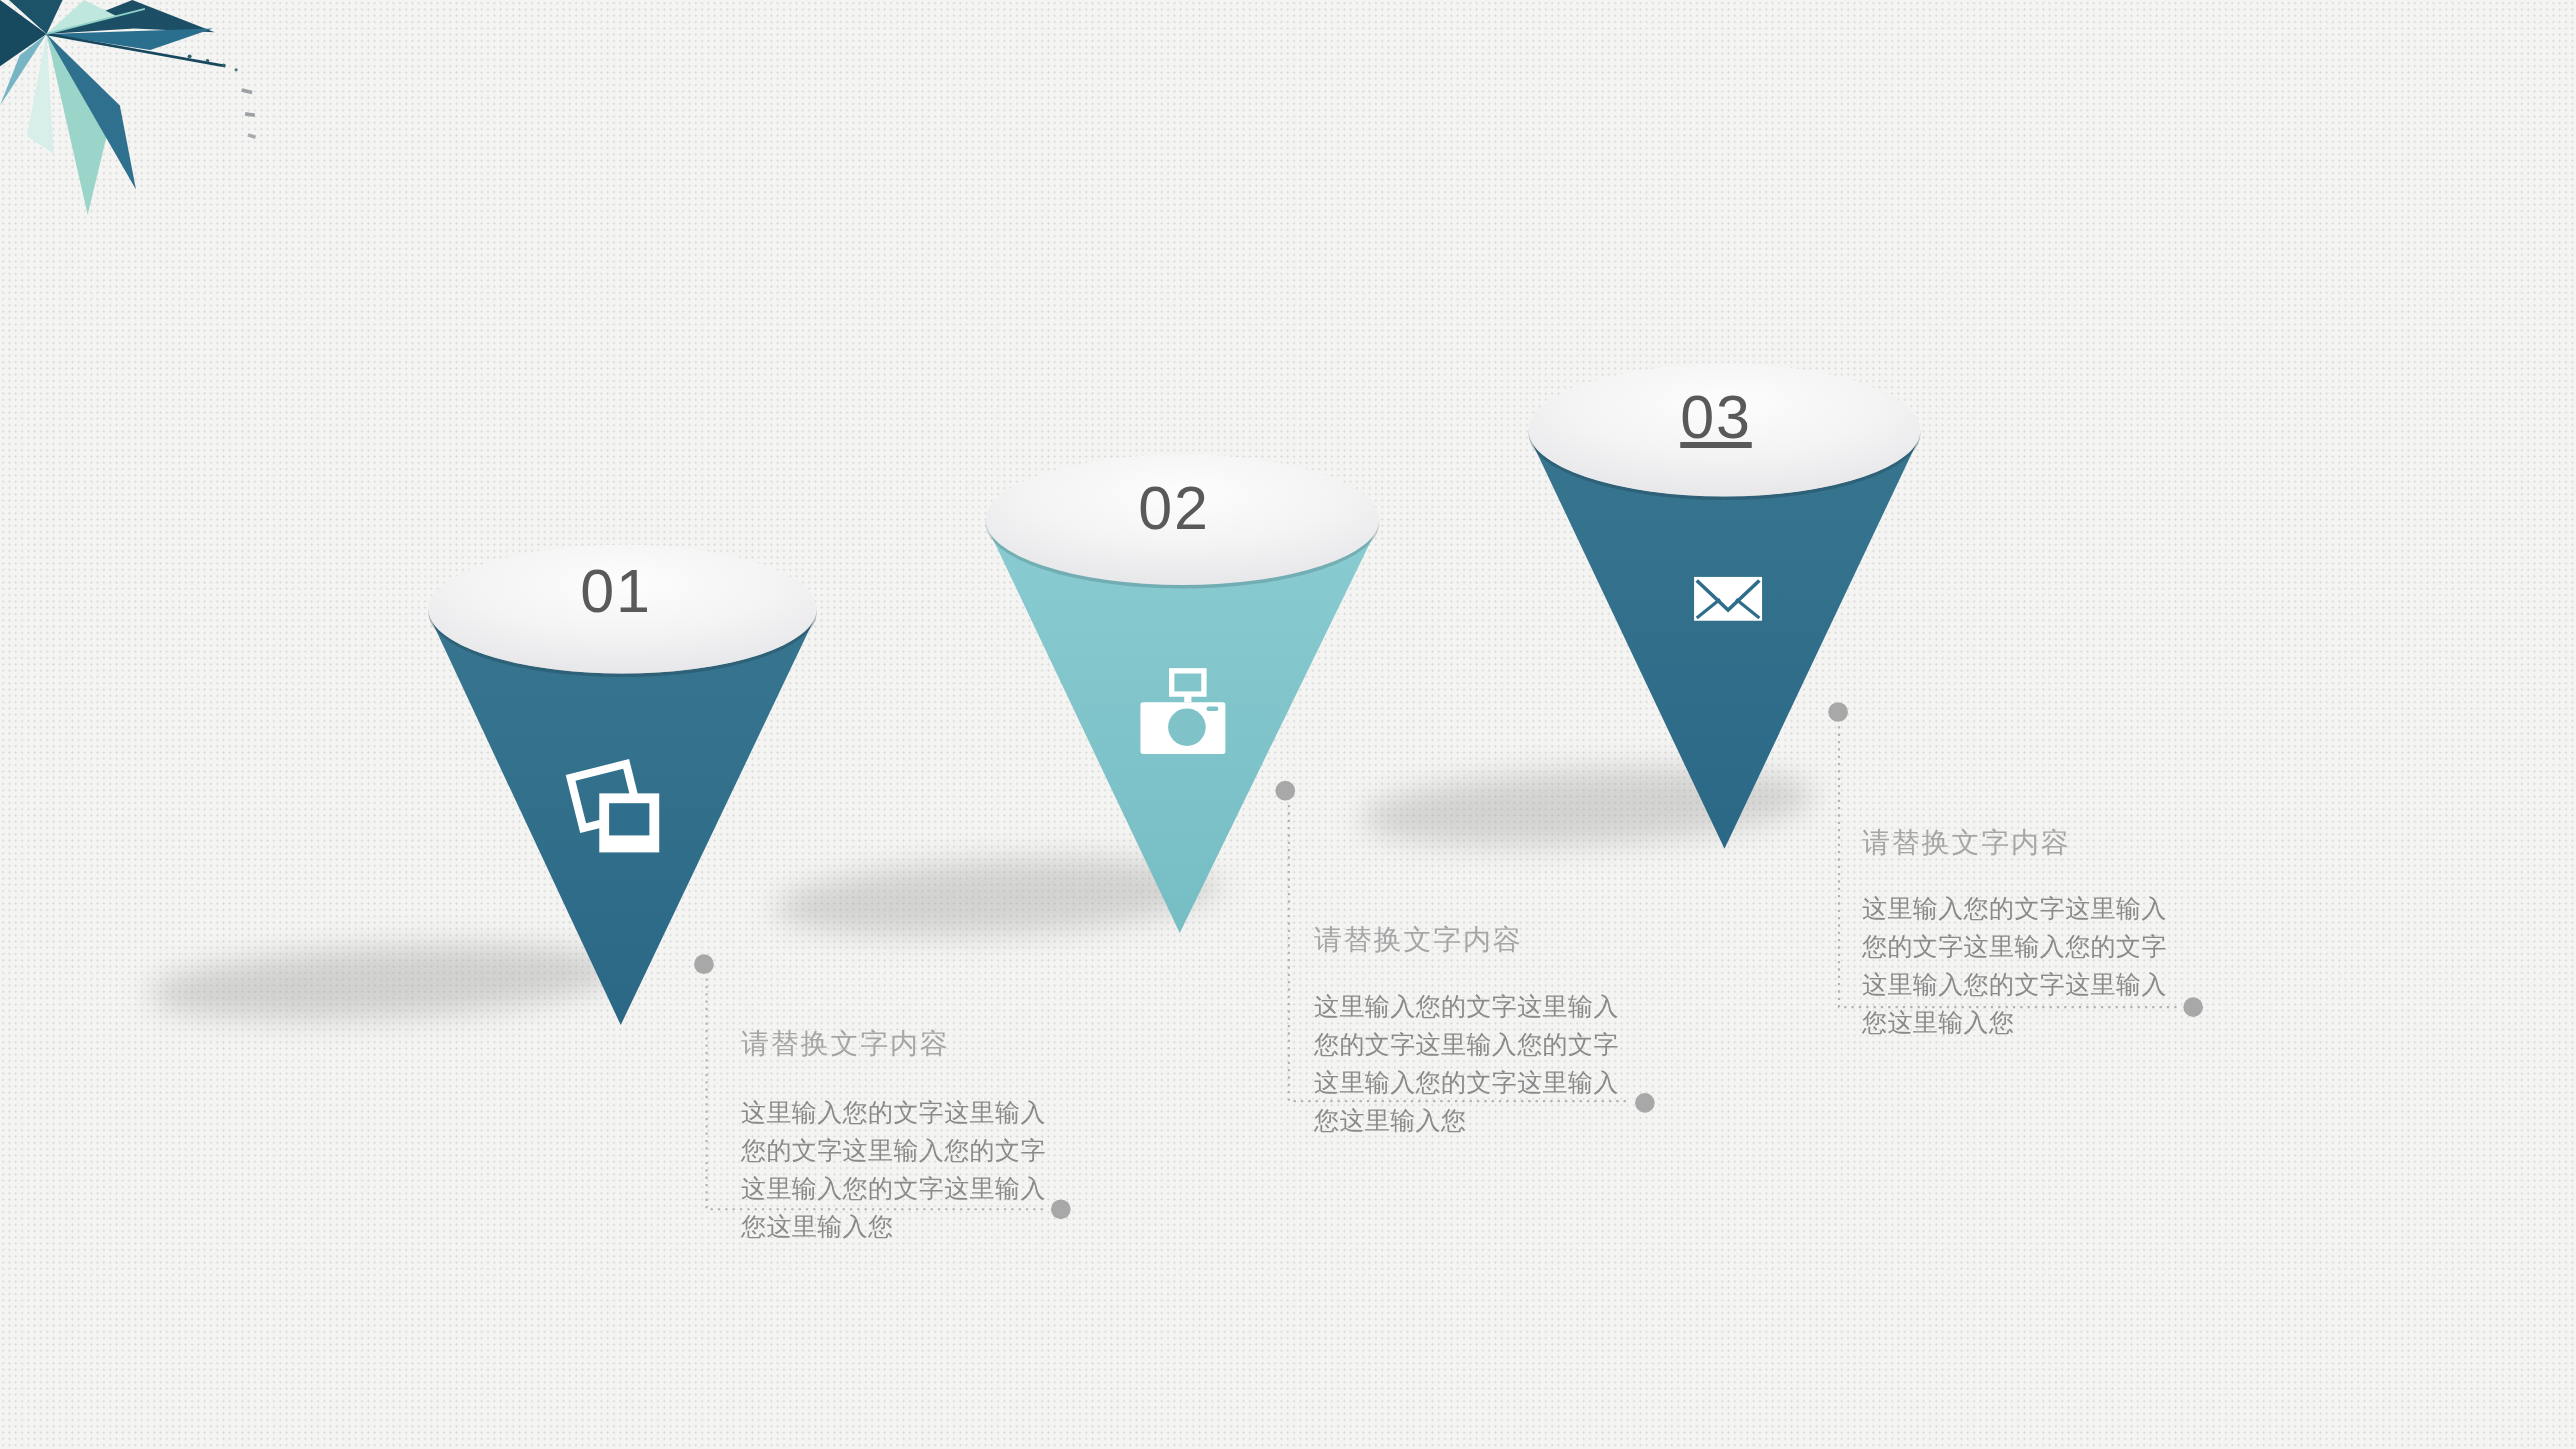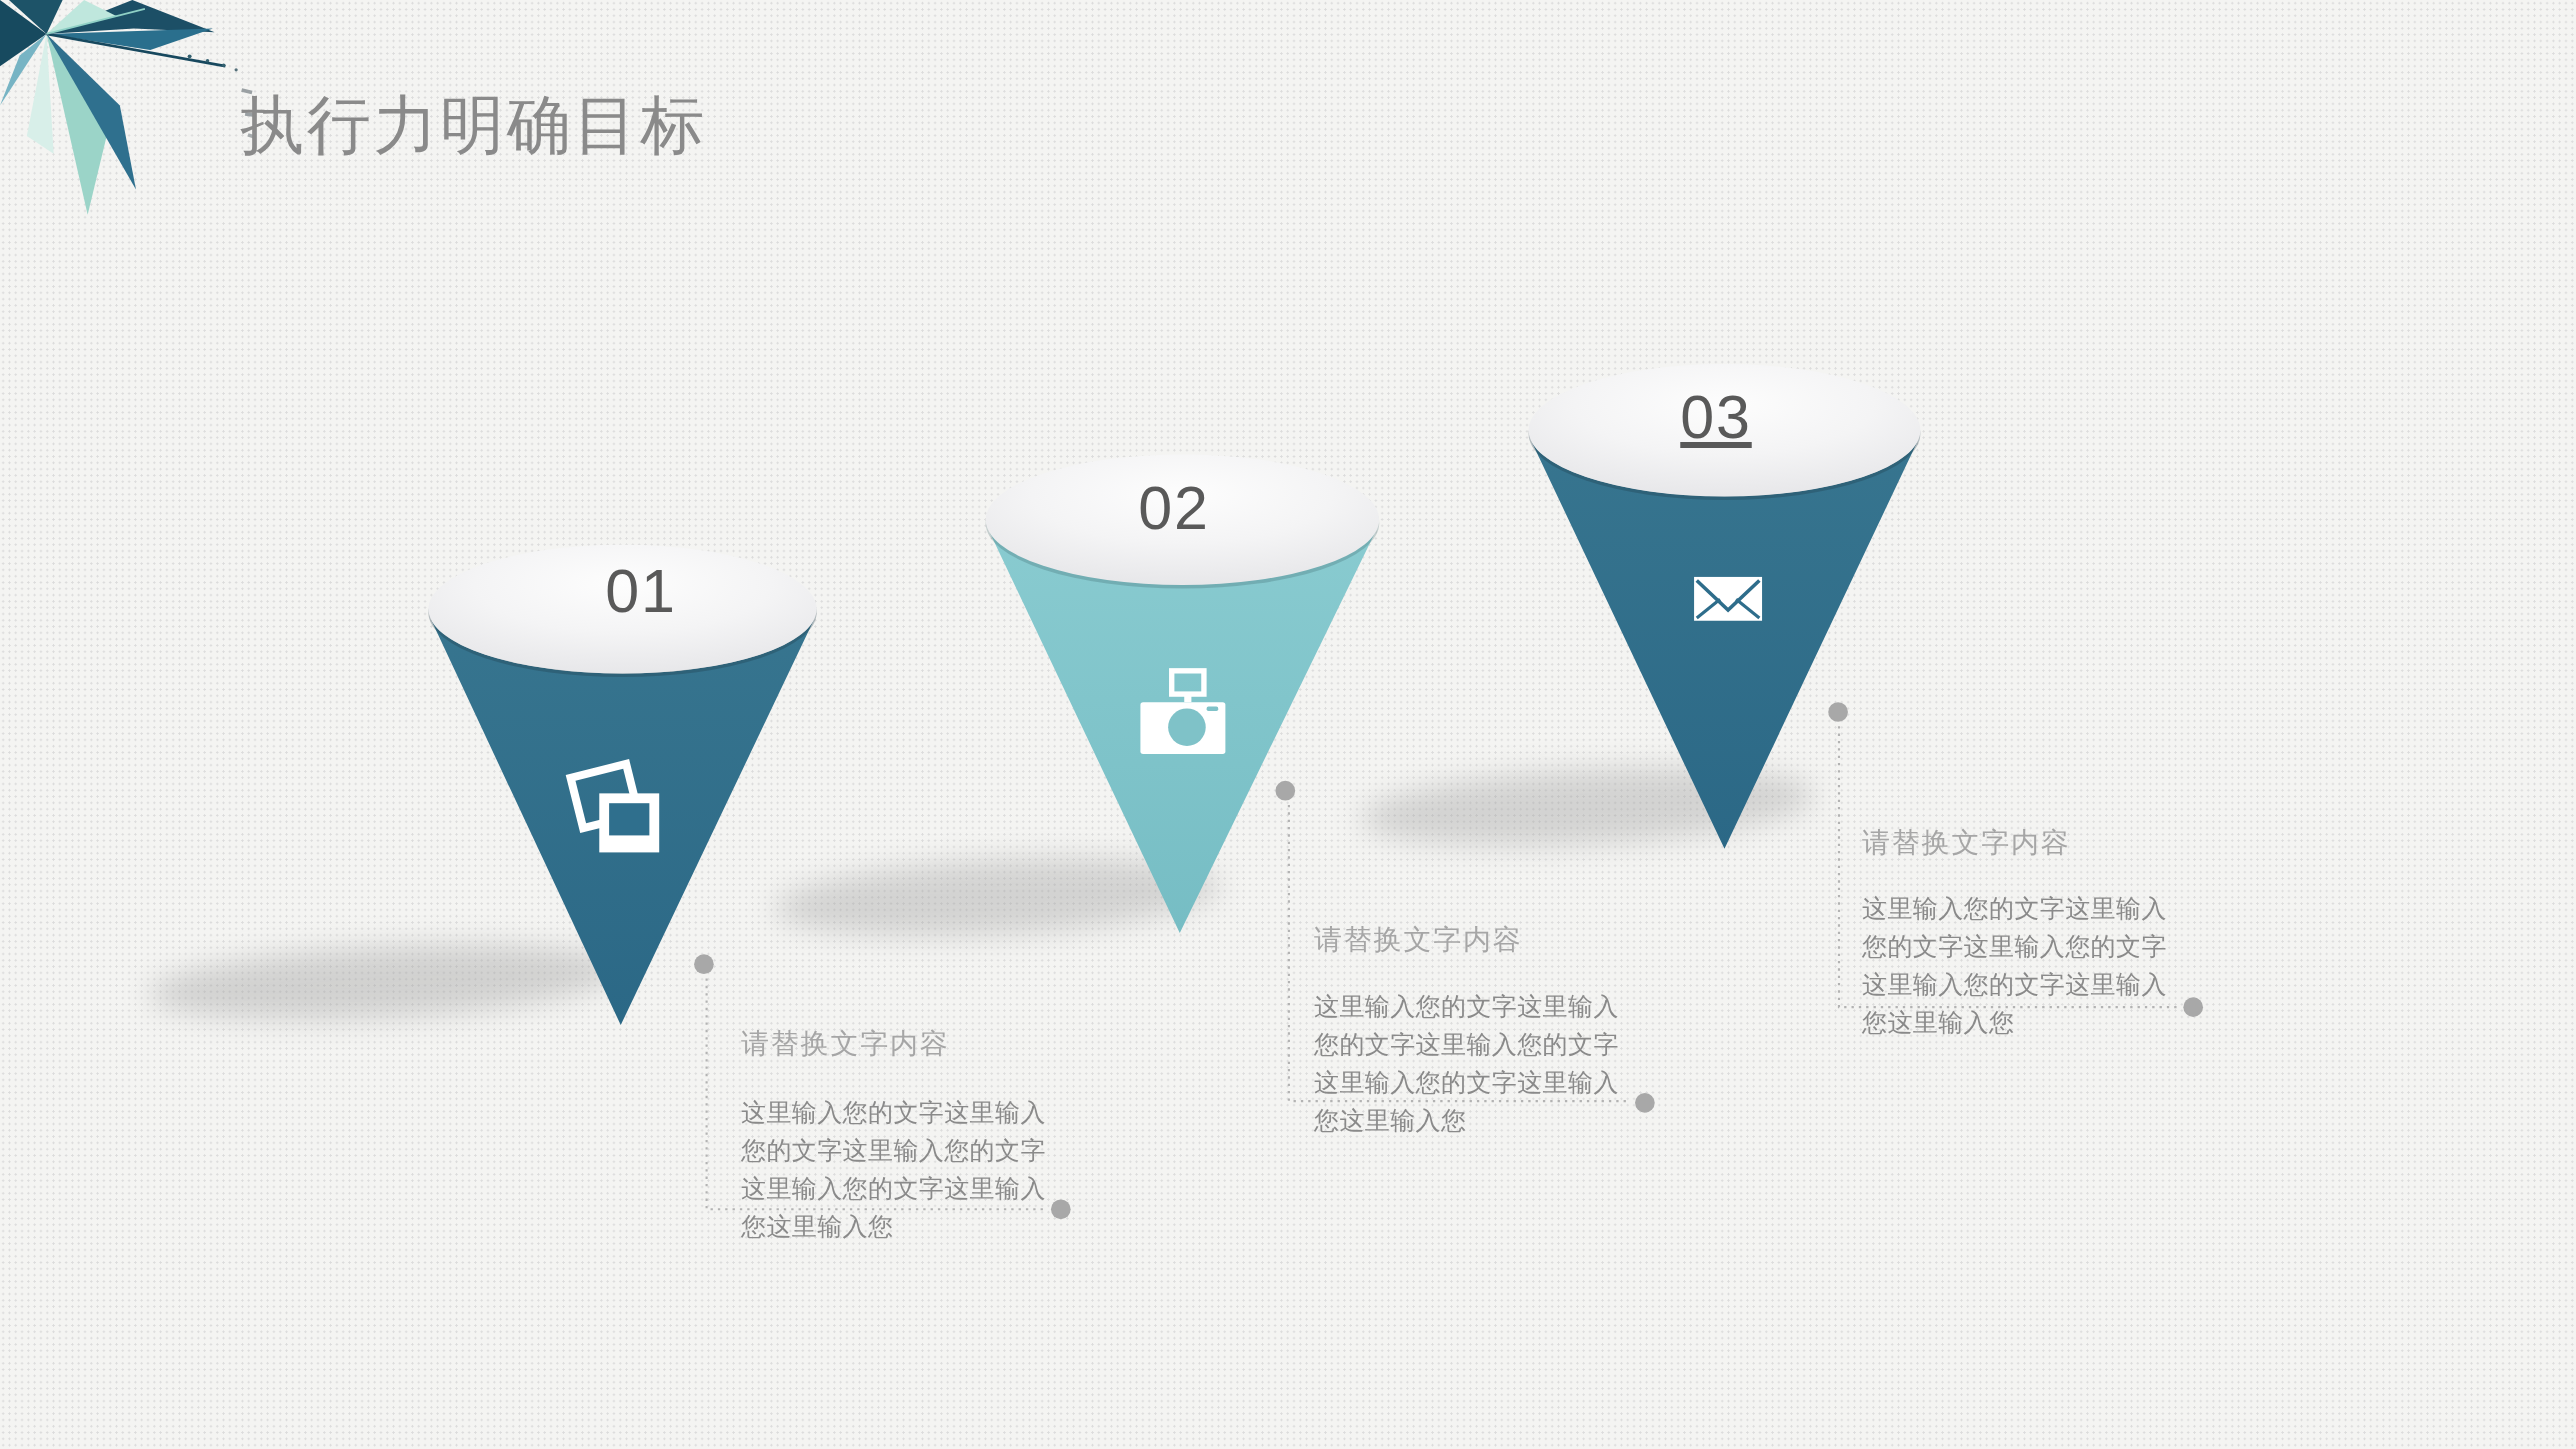--- a/index.html
+++ b/index.html
@@ -16,21 +16,21 @@
   #title{
     left:240px;top:82px;
     font-size:64px;letter-spacing:2.7px;
     color:#8a8a8a;
   }
   .cone-number{
     transform:translate(-50%,-50%);
     font-size:61px;color:#595959;
     letter-spacing:1.8px;
   }
-  #num-1{left:641px;top:591px;text-align:right;}
+  #num-1{left:616px;top:591px;text-align:right;}
   #num-2{left:1174px;top:508px;}
   #num-3{left:1716px;top:417px;text-decoration:underline;}
   .item-heading{
     font-size:28px;color:#a6a6a6;letter-spacing:1.8px;
   }
   .item-body{
     width:329px;
     font-size:25px;line-height:38px;color:#8a8a8a;
     letter-spacing:0.4px;word-break:break-all;
   }
@@ -138,21 +138,20 @@
     <g fill="#a8a8a8">
       <circle cx="787" cy="1078" r="11"></circle>
       <circle cx="1186" cy="1352" r="11"></circle>
       <circle cx="1437" cy="884" r="11"></circle>
       <circle cx="1839" cy="1233" r="11"></circle>
       <circle cx="2055" cy="796" r="11"></circle>
       <circle cx="2452" cy="1126" r="11"></circle>
     </g>
   </svg>
 
-  <div id="title" class="abs">执行力明确目标</div>
 
   <div id="num-1" class="abs cone-number">01</div>
   <div id="num-2" class="abs cone-number">02</div>
   <div id="num-3" class="abs cone-number">03</div>
 
   <div id="head-1" class="abs item-heading">请替换文字内容</div>
   <div id="body-1" class="abs item-body">这里输入您的文字这里输入您的文字这里输入您的文字这里输入您的文字这里输入您这里输入您</div>
 
   <div id="head-2" class="abs item-heading">请替换文字内容</div>
   <div id="body-2" class="abs item-body">这里输入您的文字这里输入您的文字这里输入您的文字这里输入您的文字这里输入您这里输入您</div>

